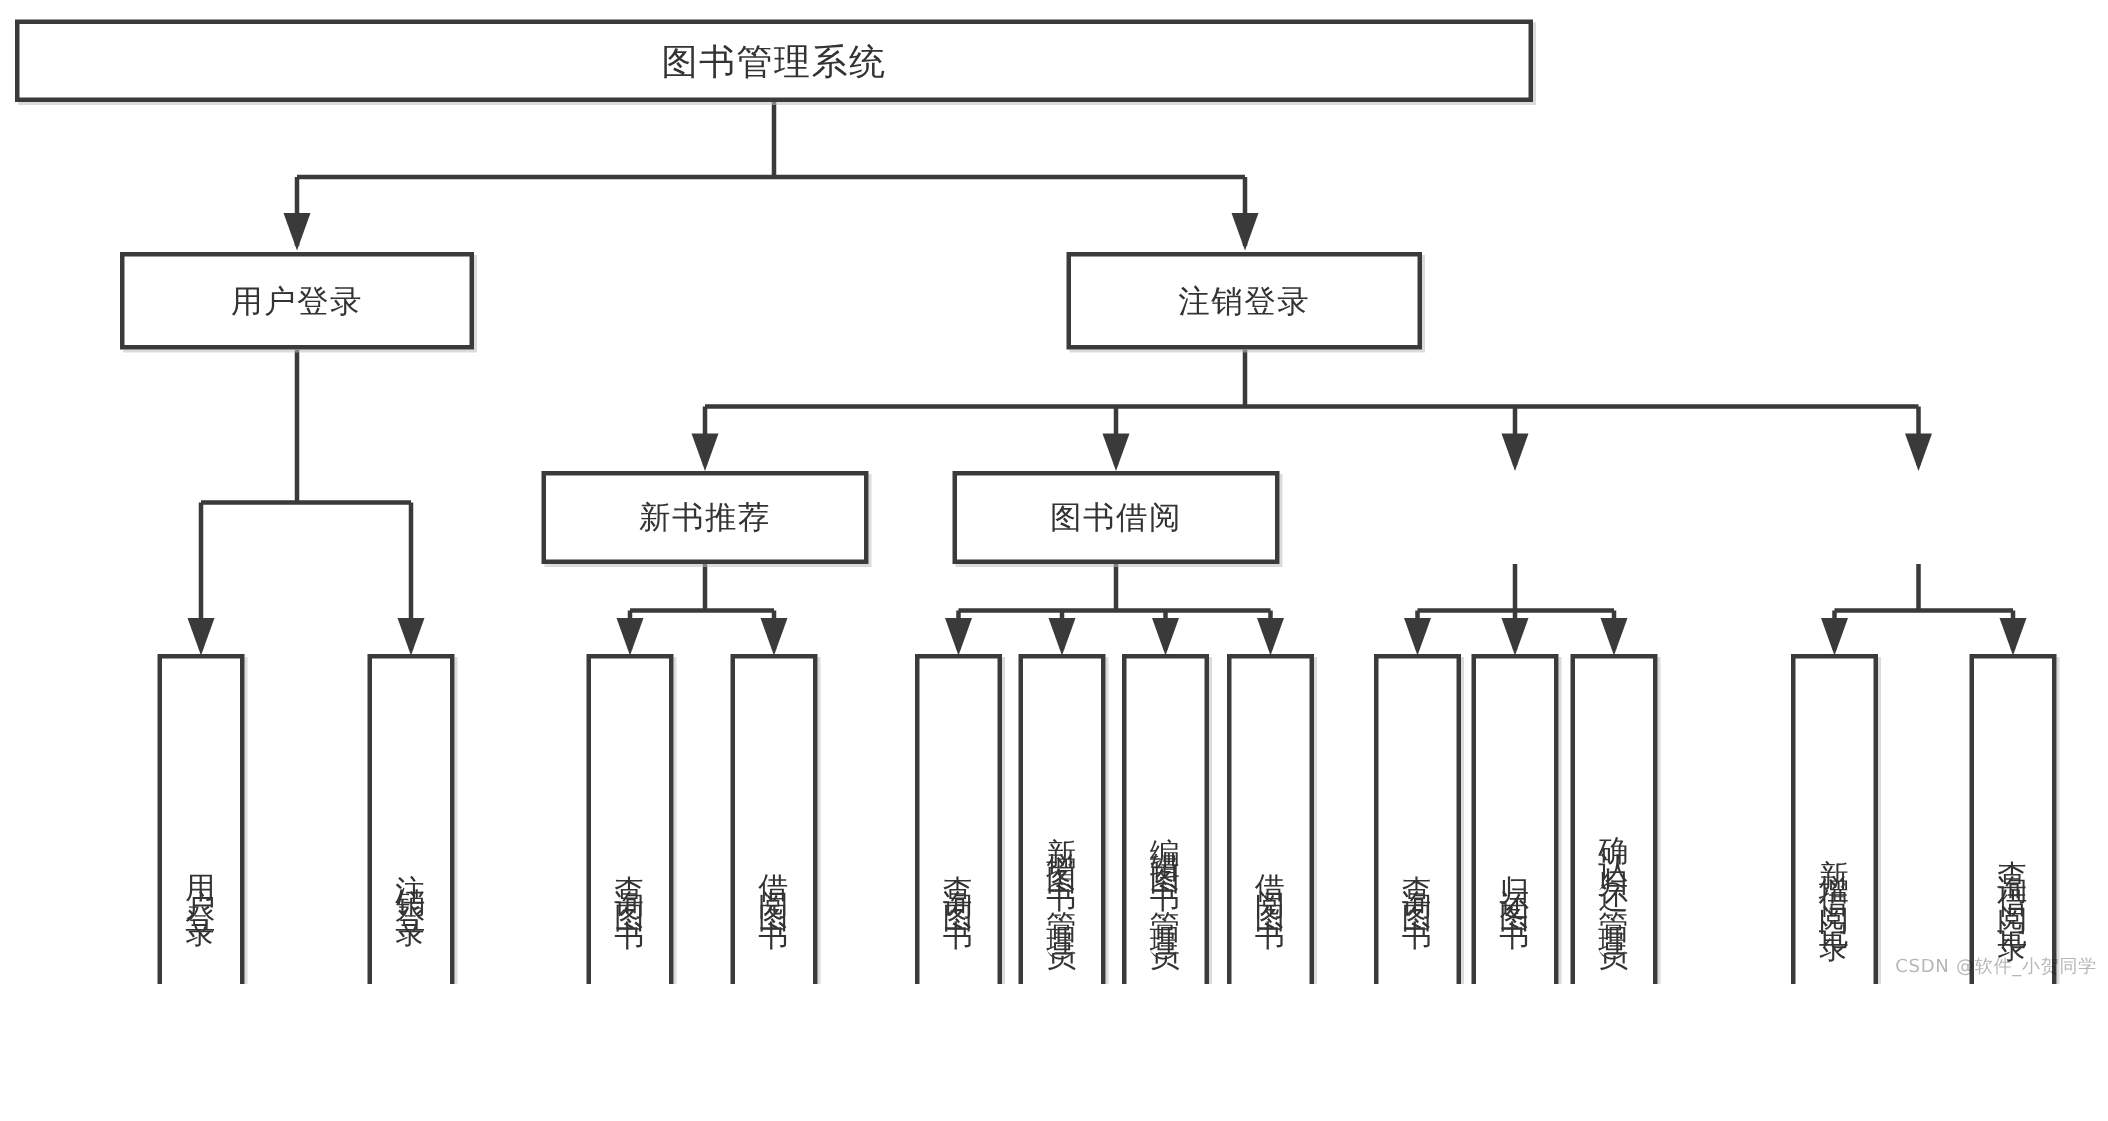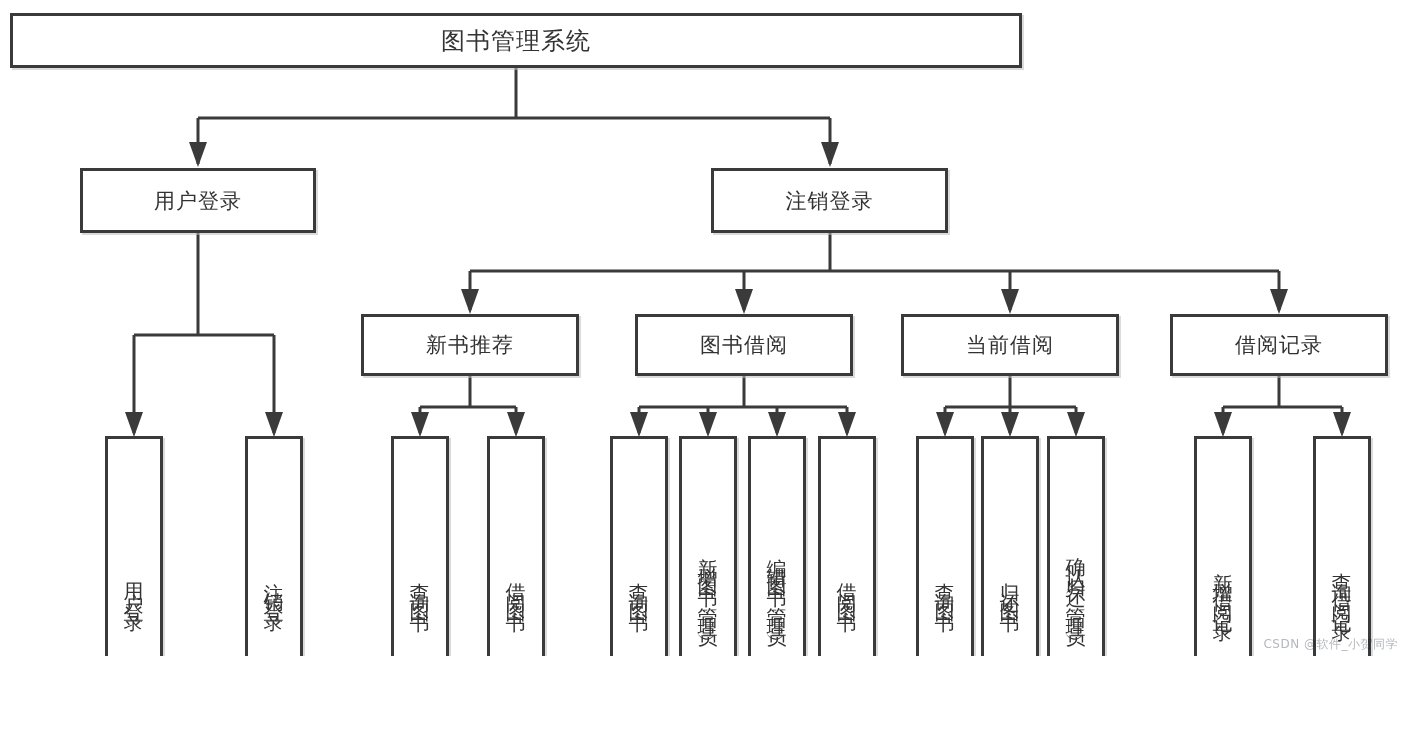--- a/index.html
+++ b/index.html
@@ -113,22 +113,20 @@
     </g>
   </svg>
 
   <div class="box hbox root" style="left:10px; top:13px; width:1012px; height:55px;">图书管理系统</div>
 
   <div class="box hbox" style="left:80px; top:168px; width:236px; height:65px;">用户登录</div>
   <div class="box hbox" style="left:711px; top:168px; width:237px; height:65px;">注销登录</div>
 
   <div class="box hbox" style="left:635px; top:314px; width:218px; height:62px;">图书借阅</div>
   <div class="box hbox" style="left:361px; top:314px; width:218px; height:62px;">新书推荐</div>
-  <div class="box hbox" style="left:901px; top:314px; width:218px; height:62px;">当前借阅</div>
-  <div class="box hbox" style="left:1170px; top:314px; width:218px; height:62px;">借阅记录</div>
 
   <div class="box vbox" style="left:105px; top:436px;">
     <span>用户登录</span>
   </div>
   <div class="box vbox" style="left:245px; top:436px;">
     <span>注销登录</span>
   </div>
 
   <div class="box vbox" style="left:391px; top:436px;">
     <span>查询图书</span>

